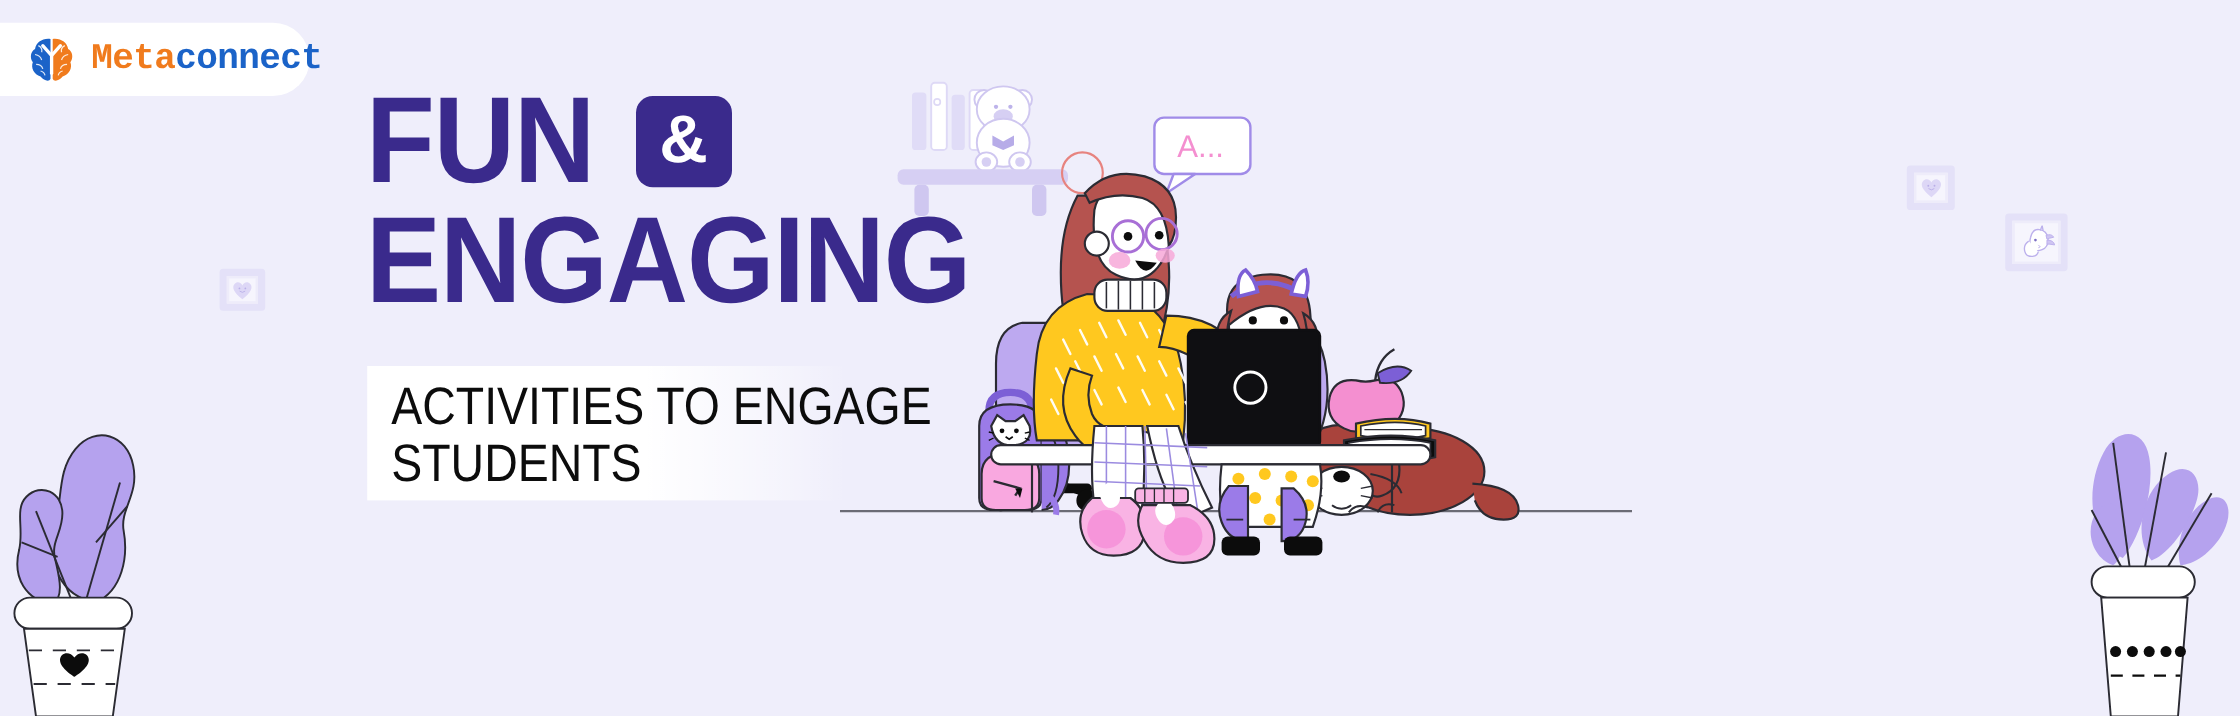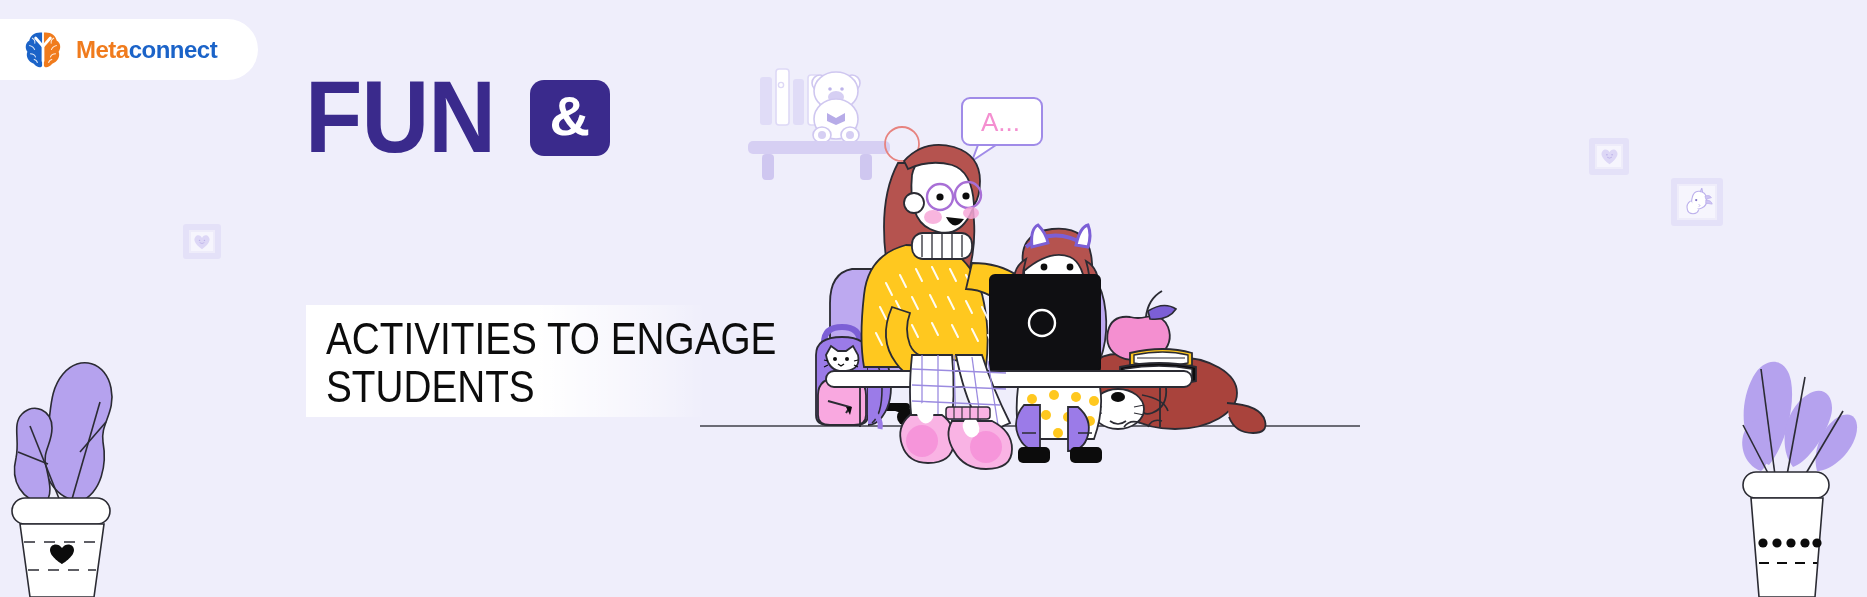--- a/index.html
+++ b/index.html
@@ -20,23 +20,23 @@
     position: absolute; left: -40px; top: 19px;
     width: 298px; height: 61px;
     background: #ffffff;
     border-radius: 40px;
     display: flex; align-items: center;
     padding-left: 60px;
     gap: 10px;
   }
   #brain-icon { width: 46px; height: 46px; flex: 0 0 auto; }
   #logo-text {
-    font-family: Liberation Sans, sans-serif;
+    font-family: Liberation Mono, monospace;
     font-weight: bold;
-    font-size: 24px;
+    font-size: 30px;
     letter-spacing: -0.5px;
     white-space: nowrap;
   }
   #logo-text .meta { color: #F07B1D; }
   #logo-text .connect { color: #1B63C8; }
 
   
   #headline {
     position: absolute; left: 305px; top: 76px;
     width: 480px;
@@ -148,20 +148,23 @@
       <span class="meta">Meta</span><span class="connect">connect</span>
     </div>
   </div>
 
   <div id="headline">
     <div class="headline-row" id="headline-line1">
       <span class="headline-word">FUN</span>
       <span id="amp-badge">
         <span>&amp;</span>
       </span>
+    </div>
+    <div class="headline-row" id="headline-line2">
+      <span class="headline-word">ENGAGING</span>
     </div>
   </div>
 
   <div id="subtitle-panel">
     <div class="subtitle-line">ACTIVITIES TO ENGAGE</div>
     <div class="subtitle-line">STUDENTS</div>
   </div>
 
   <div class="frame" id="frame-heart-left">
     <div class="inner">

